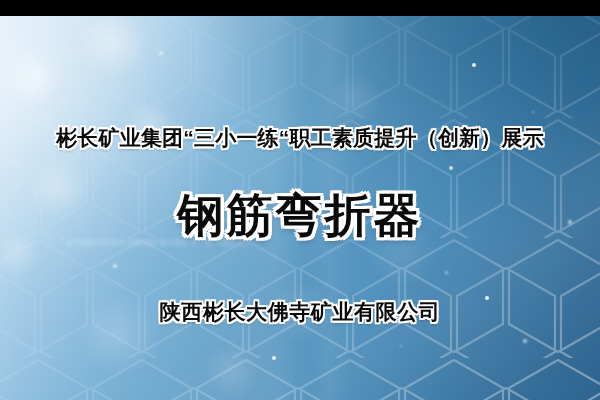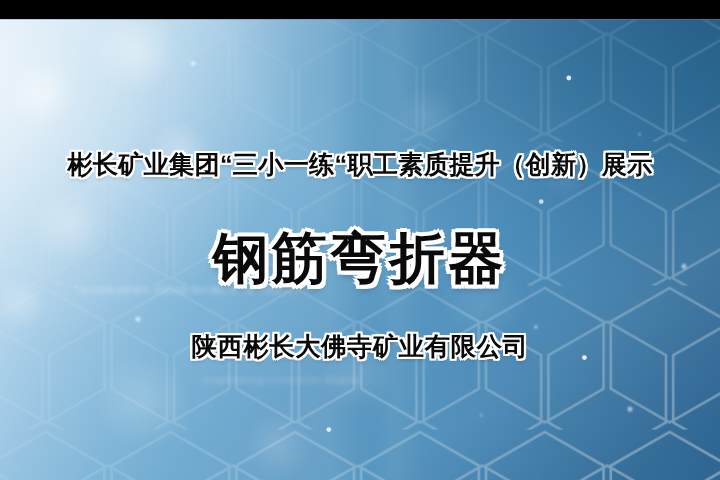--- a/index.html
+++ b/index.html
@@ -188,21 +188,21 @@
       -3.4px 0 0 #ffffff,  3.4px 0 0 #ffffff,
        0 -3.4px 0 #ffffff,  0  3.4px 0 #ffffff,
       -2px 2px 0 #ffffff,  2px -2px 0 #ffffff,
        0 4px 6px rgba(0,0,0,0.30);
   }
 
   #company-line {
     position: absolute;
     left: 0;
     right: 0;
-    top: 260px;
+    top: 282px;
     font-size: 21px;
     line-height: 28px;
     letter-spacing: 0.6px;
     text-shadow:
       -1.6px -1.6px 0 #ffffff,  1.6px -1.6px 0 #ffffff,
       -1.6px  1.6px 0 #ffffff,  1.6px  1.6px 0 #ffffff,
       -1.8px 0 0 #ffffff,  1.8px 0 0 #ffffff,
        0 -1.8px 0 #ffffff,  0  1.8px 0 #ffffff,
        0 2.5px 3px rgba(0,0,0,0.25);
   }

